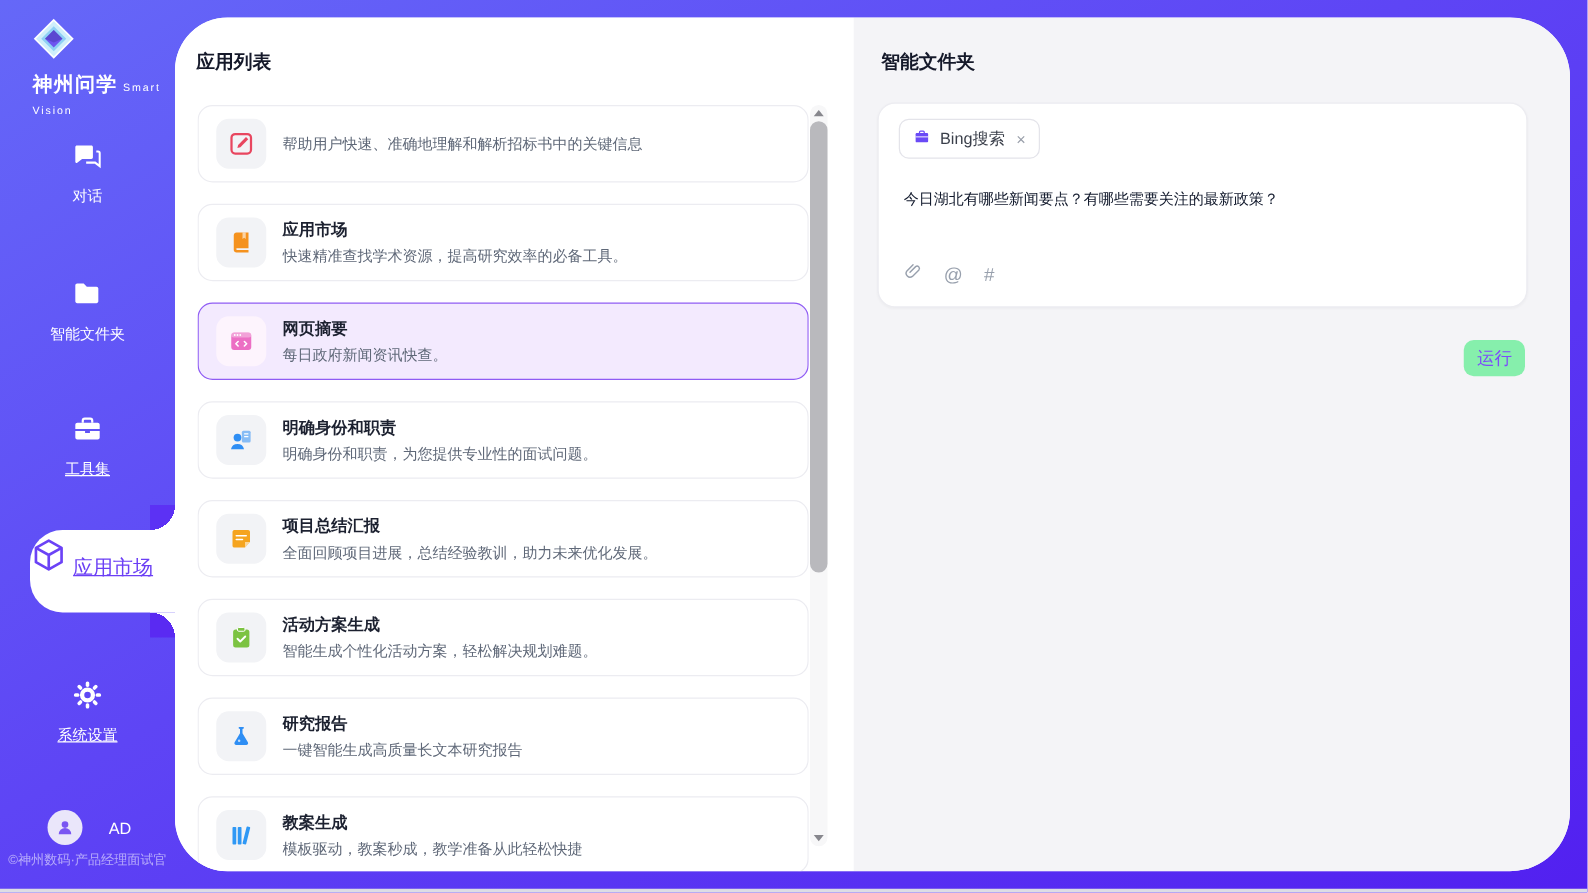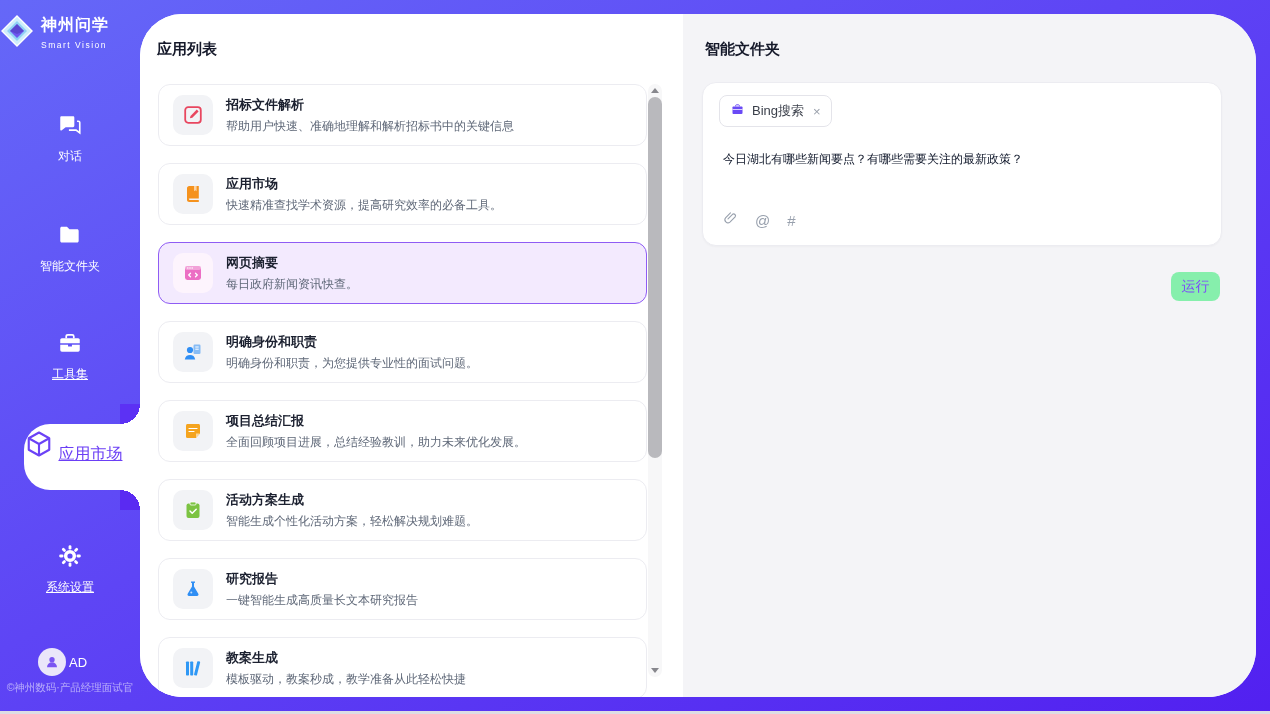--- a/index.html
+++ b/index.html
@@ -6,42 +6,42 @@
   html,body { width:1270px; height:714px; overflow:hidden; }
   body {
     font-family:"Liberation Sans","DejaVu Sans",sans-serif;
     background:linear-gradient(150deg,#6568f8 0%,#5e45f5 45%,#5220f0 100%);
     position:relative;
   }
   .bottom-strip { position:absolute; left:0; right:0; bottom:0; height:3px; background:#dddde4; }
 
   
   .sidebar { position:absolute; left:0; top:0; width:140px; height:714px; }
-  .logo { position:absolute; left:0; top:14px; display:flex; align-items:flex-end; gap:7px; }
+  .logo { position:absolute; left:26px; top:14px; display:flex; align-items:flex-start; gap:7px;flex-direction:column; }
   .logo-text .cn { color:#fff; font-size:16px; font-weight:bold; letter-spacing:1px; line-height:18px; }
   .logo-text .en { color:#fff; font-size:8.5px; letter-spacing:1.5px; line-height:11px; }
   .nav-item { position:absolute; left:0; width:140px; text-align:center; color:#fff; cursor:pointer; }
   .nav-item .nav-label { display:block; margin-top:6px; font-size:12px; color:#fff; }
   .nav-label.underlined { text-decoration:underline; }
   #nav-chat { top:112px; }
   #nav-folder { top:222px; }
   #nav-toolbox { top:330px; }
   #nav-gear { top:543px; }
 
   
   .market-notch { position:absolute; left:24px; top:424px; width:116px; height:66px;
     background:#fff; border-radius:26px 0 0 26px; text-align:left; cursor:pointer; }
   .market-notch::before { content:''; position:absolute; right:0; top:-20px; width:20px; height:20px;
     background:radial-gradient(circle at 0 0, #5c31f4 20px, #fff 20px); }
   .market-notch::after { content:''; position:absolute; right:0; bottom:-20px; width:20px; height:20px;
     background:radial-gradient(circle at 0 100%, #5a2af2 20px, #fff 20px); }
   .market-notch .nav-label { color:#6b3ff5; margin-top:1px; }
   .market-notch svg { margin-top:5px; }
 
-  .user-row { position:absolute; top:648px; left:38px; display:flex; align-items:center; gap:3px; }
+  .user-row { position:absolute; top:648px; left:38px; display:flex; align-items:center; gap:21px; }
   .avatar { width:28px; height:28px; border-radius:50%; background:#eae6fa; display:flex; align-items:center; justify-content:center; }
   .user-name { color:#fff; font-size:13px; }
   .side-footer { position:absolute; top:681px; left:0; width:140px; text-align:center;
     font-size:10.5px; color:rgba(255,255,255,.55); white-space:nowrap; }
 
   
   .app-frame { position:absolute; left:140px; top:14px; width:1116px; height:683px;
     border-radius:42px 48px 48px 42px; overflow:hidden; display:flex; background:#fff; }
 
   .list-panel { width:543px; background:#fff; position:relative; flex:none; }
@@ -179,21 +179,20 @@
     <div class="panel-title">应用列表</div>
     <div class="cards" id="cards">
   <div class="card">
     <div class="tile" style="color: rgb(232, 70, 95);">
             <svg width="20" height="20" viewBox="0 0 20 20">
               <rect x="2.2" y="2.2" width="15.6" height="15.6" rx="3" fill="none" stroke="currentColor" stroke-width="1.8"></rect>
               <path fill="currentColor" d="M13.8 4.6l1.8 1.8-6.3 6.3-2.4.6.6-2.4z"></path>
             </svg>
           </div>
     <div class="card-text">
-      <div class="card-name">招标文件解析</div>
       <div class="card-desc">帮助用户快速、准确地理解和解析招标书中的关键信息</div>
     </div>
   </div>
 
   <div class="card">
     <div class="tile" style="color: rgb(245, 146, 30);">
             <svg width="20" height="20" viewBox="0 0 20 20">
               <path fill="currentColor" d="M4 4.2C4 3 5 2 6.2 2h9.6v12.6H6.4c-.9 0-1.7.4-2.4 1.1zM6.2 16h9.6v2H6.2c-1.2 0-2.2-.9-2.2-2 0-1.1 1-2 2.2-2z"></path>
               <path fill="#fff" opacity=".6" d="M11 2h2.6v5.2l-1.3-1-1.3 1z"></path>
             </svg>

